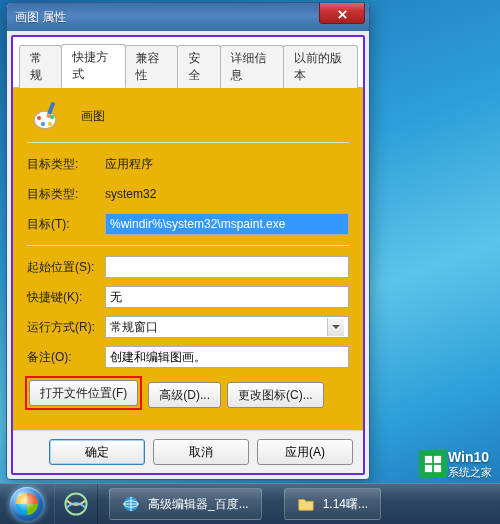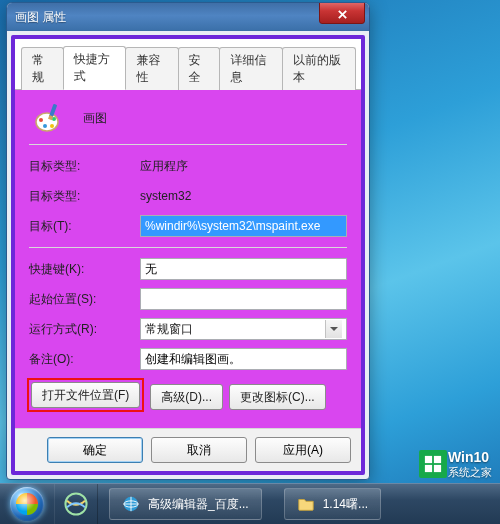--- a/index.html
+++ b/index.html
@@ -10,29 +10,29 @@
   .wm-badge svg{width:18px;height:18px;fill:#fff;}
   .wm-t{line-height:1.1;}
   .wm-t1{font-size:14px;font-weight:bold;}
   .wm-t2{font-size:11px;}
   
   .win{position:absolute;left:6px;top:2px;width:362px;height:476px;border:1px solid #2a5b8f;border-radius:6px 6px 4px 4px;box-shadow:0 4px 18px rgba(0,0,0,.35);background:#e9eef5;display:flex;flex-direction:column;overflow:hidden;}
   .titlebar{height:28px;background:linear-gradient(#3f6fa7,#4f84c2 45%,#3a6fa8);display:flex;align-items:center;padding:0 4px 0 8px;color:#fff;font-size:12px;}
   .titlebar .t{flex:1;text-shadow:0 1px 1px rgba(0,0,0,.4);}
   .closebtn{width:44px;height:18px;border-radius:0 0 3px 3px;margin-top:-10px;padding-top:4px;background:linear-gradient(#e57373,#c93434 45%,#a61f1f);border:1px solid #7a1515;display:flex;align-items:center;justify-content:center;color:#fff;font-weight:bold;box-shadow:inset 0 1px 0 rgba(255,255,255,.35);}
   .closebtn svg{width:11px;height:11px;stroke:#fff;stroke-width:2;}
-  .client{flex:1;background:#d946ef;border:4px solid #6d28d9;margin:4px;border-radius:2px;display:flex;flex-direction:column;}
+  .client{flex:1;background:#eab308;border:2px solid #6d28d9;margin:4px;border-radius:2px;display:flex;flex-direction:column;}
   
   .tabs{display:flex;align-items:flex-end;padding:6px 6px 0 6px;border-bottom:1px solid #b6b6b6;background:#fff;}
   .tab{padding:4px 10px 4px;border:1px solid #b6b6b6;border-bottom:none;background:#f3f3f3;margin-right:-1px;border-radius:3px 3px 0 0;color:#333;cursor:default;position:relative;top:1px;}
   .tab.active{background:#fff;border-bottom:1px solid #fff;z-index:2;font-weight:normal;}
   .tabbody{flex:1;padding:12px 14px 10px 14px;color:#222;}
   .head{display:flex;align-items:center;gap:18px;margin-bottom:10px;padding-left:4px;}
   .appicon{width:32px;height:32px;}
-  .row{display:flex;align-items:center;margin:8px 0;min-height:22px;gap:33px;}
+  .row{display:flex;align-items:center;margin:8px 0;min-height:22px;}
   .row .lab{width:78px;flex:none;}
   .row .val{flex:1;}
   .sep{border:none;border-top:1px solid #d9d9d9;margin:10px 0;}
   .tinput{width:100%;box-sizing:border-box;height:22px;border:1px solid #abadb3;padding:2px 4px;font:inherit;background:#fff;}
   .tinput.sel{background:#3399ff;color:#fff;}
   .sel-wrap{position:relative;flex:1;}
   .sel-ctrl{width:100%;height:22px;border:1px solid #abadb3;background:#fff;box-sizing:border-box;display:flex;align-items:center;padding:0 4px;}
   .sel-ctrl .dd{margin-left:auto;width:16px;height:18px;border-left:1px solid #c2c2c2;display:flex;align-items:center;justify-content:center;background:linear-gradient(#f7f7f7,#e2e2e2);}
   .sel-ctrl .dd span{width:0;height:0;border-left:4px solid transparent;border-right:4px solid transparent;border-top:4px solid #555;}
   .btnrow{display:flex;gap:6px;margin-top:10px;align-items:flex-end;}
@@ -98,26 +98,26 @@
         <div class="row">
             <span class="lab">目标类型:</span>
             <span class="val">system32</span>
           </div>
         <div class="row">
             <span class="lab">目标(T):</span>
             <span class="val"><input class="tinput sel" value="%windir%\system32\mspaint.exe" style=""></span>
           </div>
         <hr class="sep">
         <div class="row">
+            <span class="lab">起始位置(S):</span>
+            <span class="val"><input class="tinput" value="" style=""></span>
+          </div>
+        <div class="row">
             <span class="lab">快捷键(K):</span>
             <span class="val"><input class="tinput" value="无" style=""></span>
-          </div>
-        <div class="row">
-            <span class="lab">起始位置(S):</span>
-            <span class="val"><input class="tinput" value="" style=""></span>
           </div>
         <div class="row">
             <span class="lab">运行方式(R):</span>
           <div class="sel-wrap">
             <div class="sel-ctrl">
               <span>常规窗口</span>
               <div class="dd">
                   <span></span>
                 </div>
             </div>

